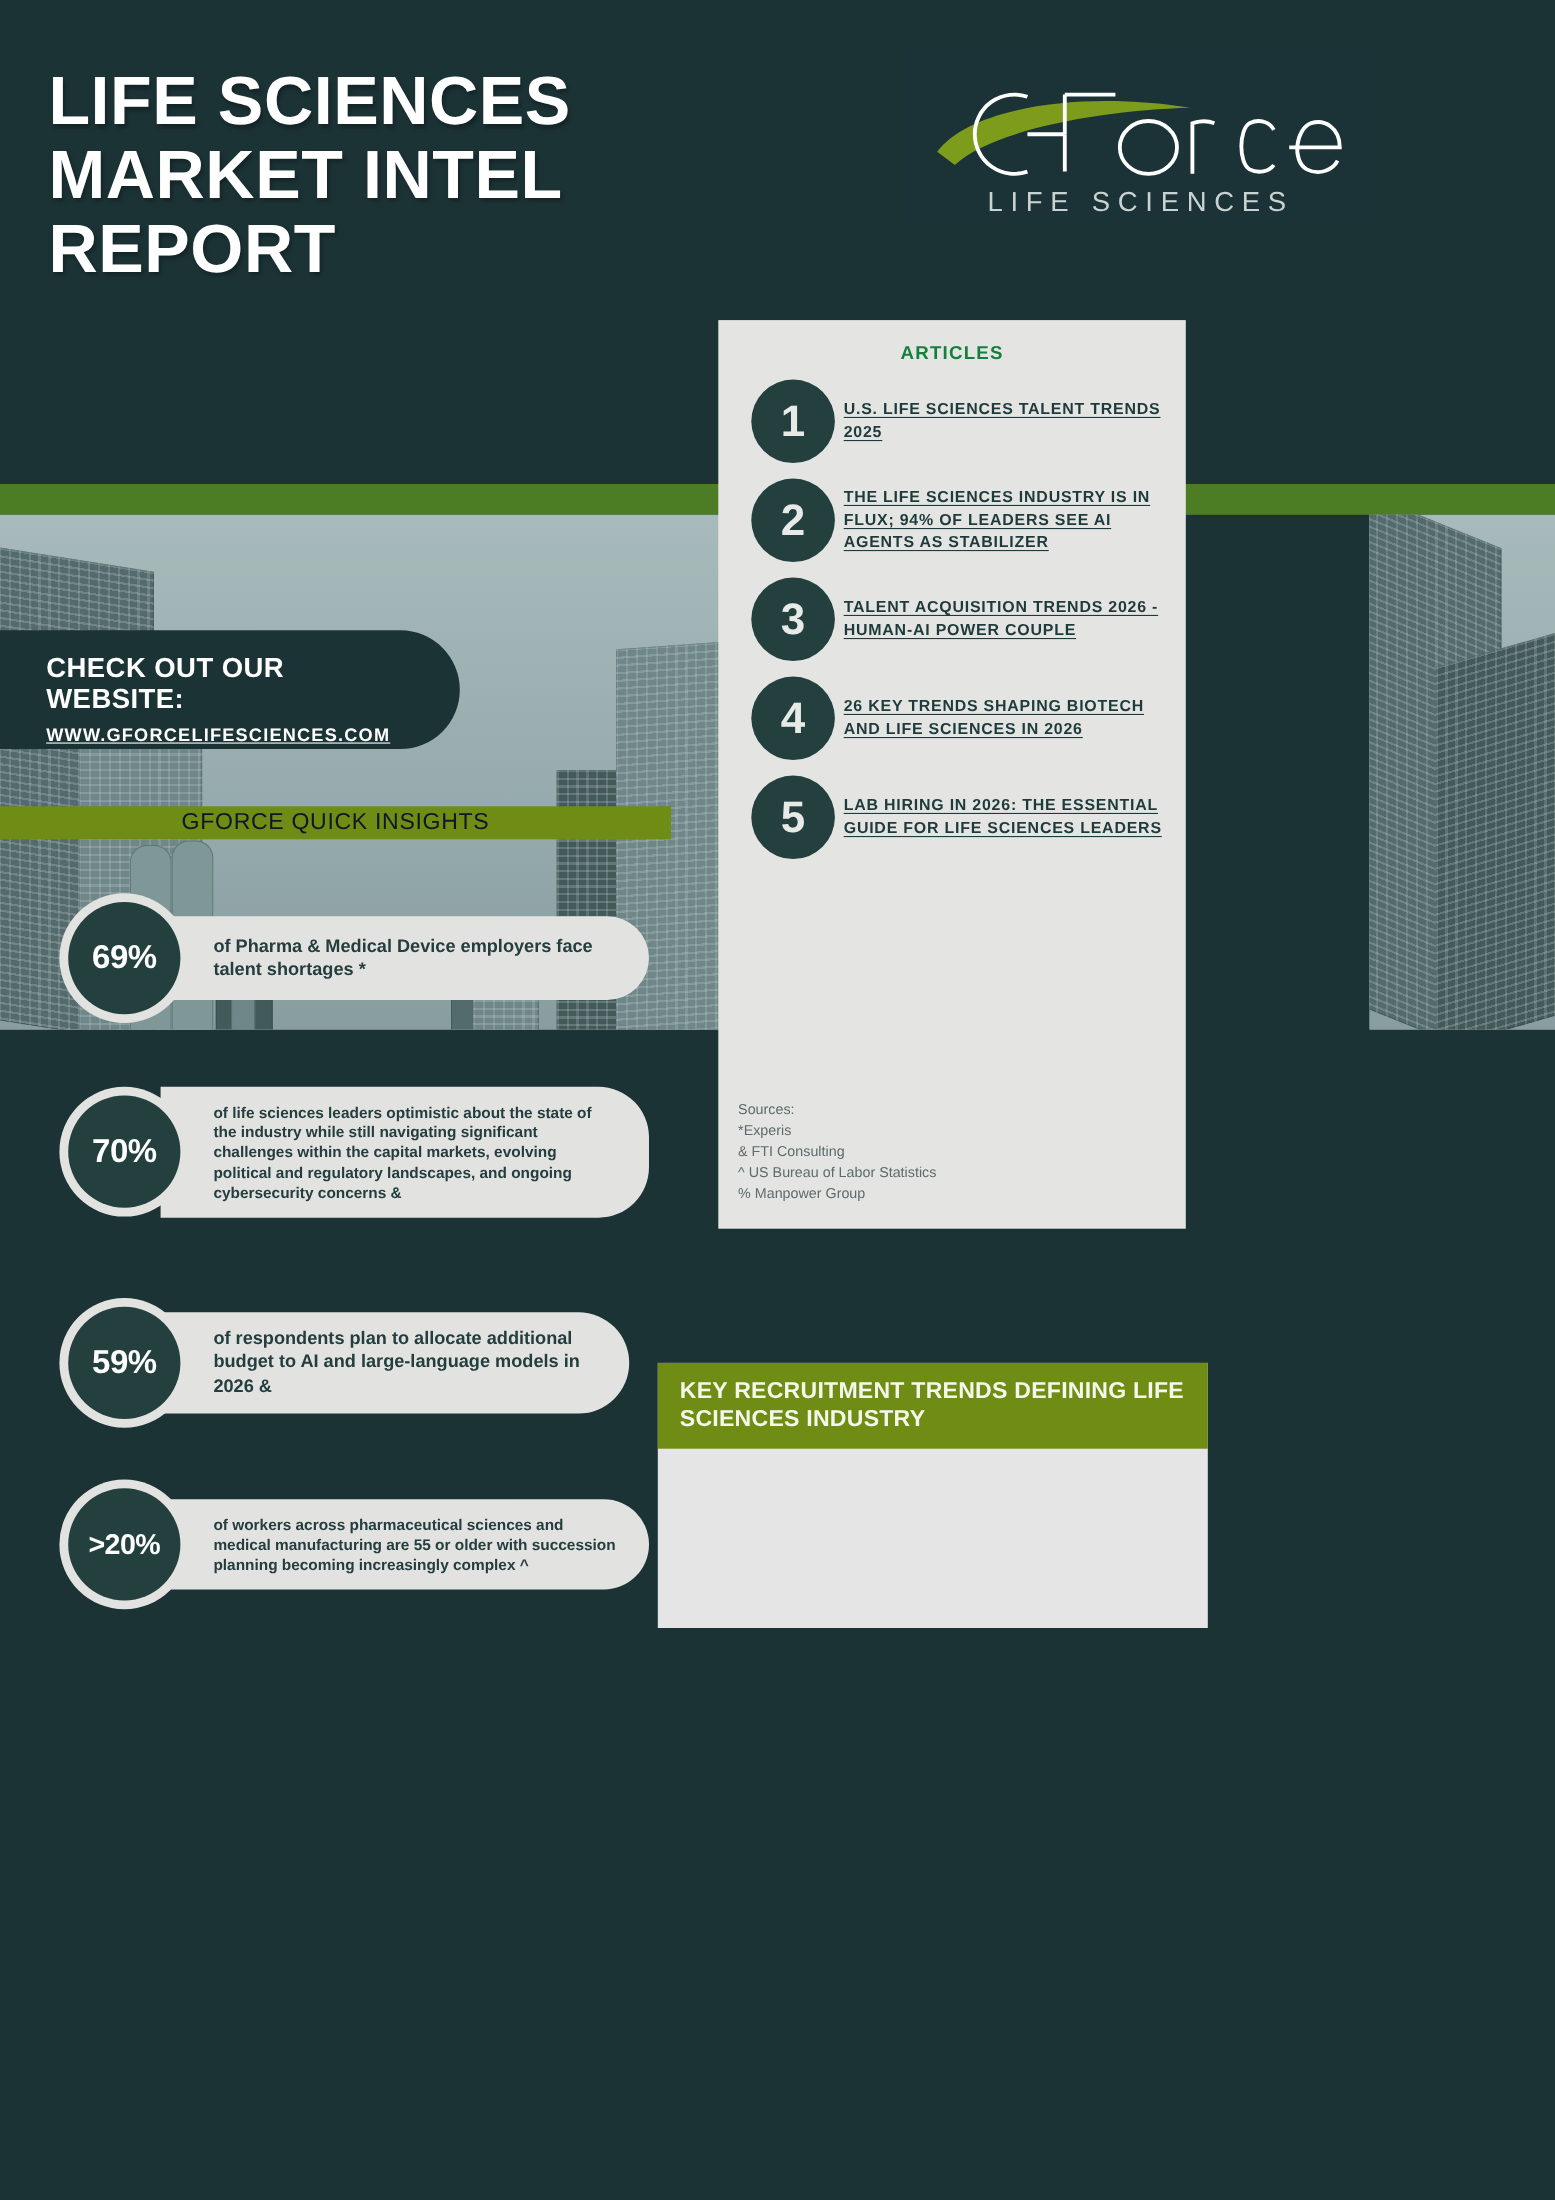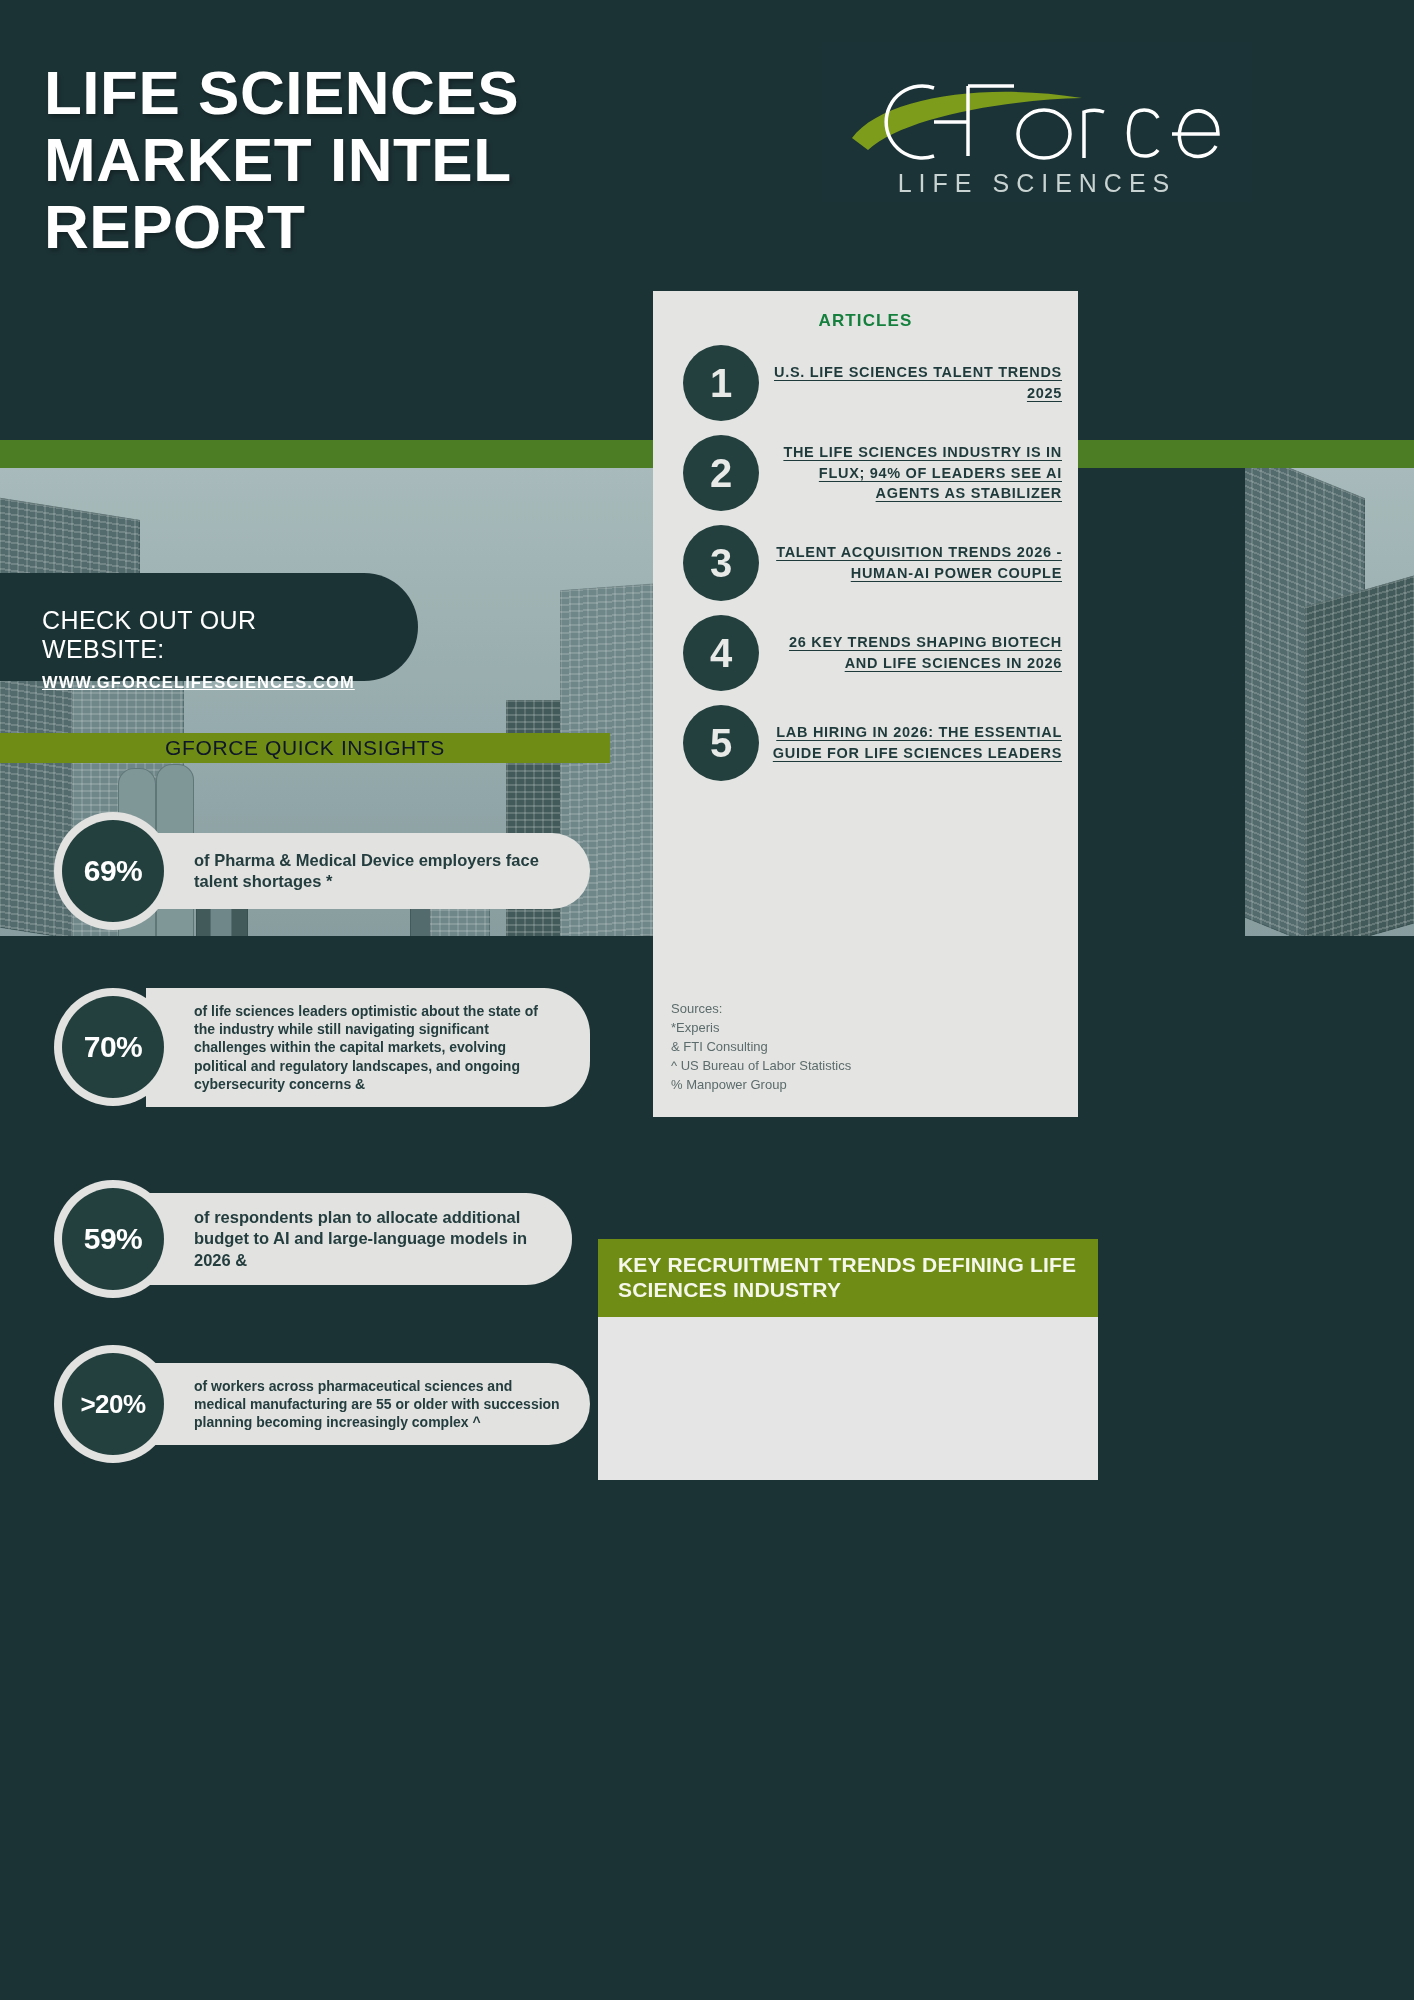--- a/index.html
+++ b/index.html
@@ -49,21 +49,21 @@
       180deg, rgba(255,255,255,.22) 0 2px, rgba(0,0,0,0) 2px 7px),
       repeating-linear-gradient(90deg, rgba(255,255,255,.18) 0 2px, rgba(0,0,0,0) 2px 9px); inset:0; }
   .photo-tint { position:absolute; inset:0; background:rgba(33,66,66,0.17); }
 
   
   #website-cta {
     position:absolute; left:0; top:573px; width:418px; height:108px;
     background:#1c3336; border-radius:0 60px 60px 0;
     padding:20px 40px 0 42px;
   }
-  #cta-heading { color:#fff; font-size:25px; font-weight:normal; letter-spacing:0.4px;margin-top:13px; }
+  #cta-heading { color:#fff; font-size:25px; font-weight:bold; letter-spacing:0.4px; }
   #cta-url {
     color:#fff; font-size:16.5px; font-weight:bold; letter-spacing:1.1px;
     text-decoration:underline; margin-top:9px; display:inline-block;
   }
 
   
   #quick-insights-band {
     position:absolute; left:0; top:733px; width:610px; height:30px;
     background:#6f8c14; display:flex; align-items:center; justify-content:center;
   }
@@ -106,21 +106,21 @@
     text-align:center; color:#15803d; font-size:17px; font-weight:bold;
     letter-spacing:1.1px; padding-top:20px;
   }
   .article-row { display:flex; align-items:center; padding:0 16px 0 30px; margin-top:14px; }
   .article-num-circle {
     width:76px; height:76px; border-radius:50%; background:#23403f;
     display:flex; align-items:center; justify-content:center; flex:none;
   }
   .article-num { color:#e8eae7; font-size:40px; font-weight:bold; }
   .article-link {
-    flex:1; text-align:right; color:#1f3a3b; font-size:14.5px; font-weight:bold;
+    flex:1; text-align:left; color:#1f3a3b; font-size:14.5px; font-weight:bold;
     letter-spacing:0.7px; line-height:1.42; text-decoration:underline;
     text-underline-offset:3px; padding-left:8px;
   }
   #sources-block {
     position:absolute; left:18px; top:708px; color:#5c6b6b;
     font-size:13px; line-height:1.47;
   }
 
   
   #trends-panel {

